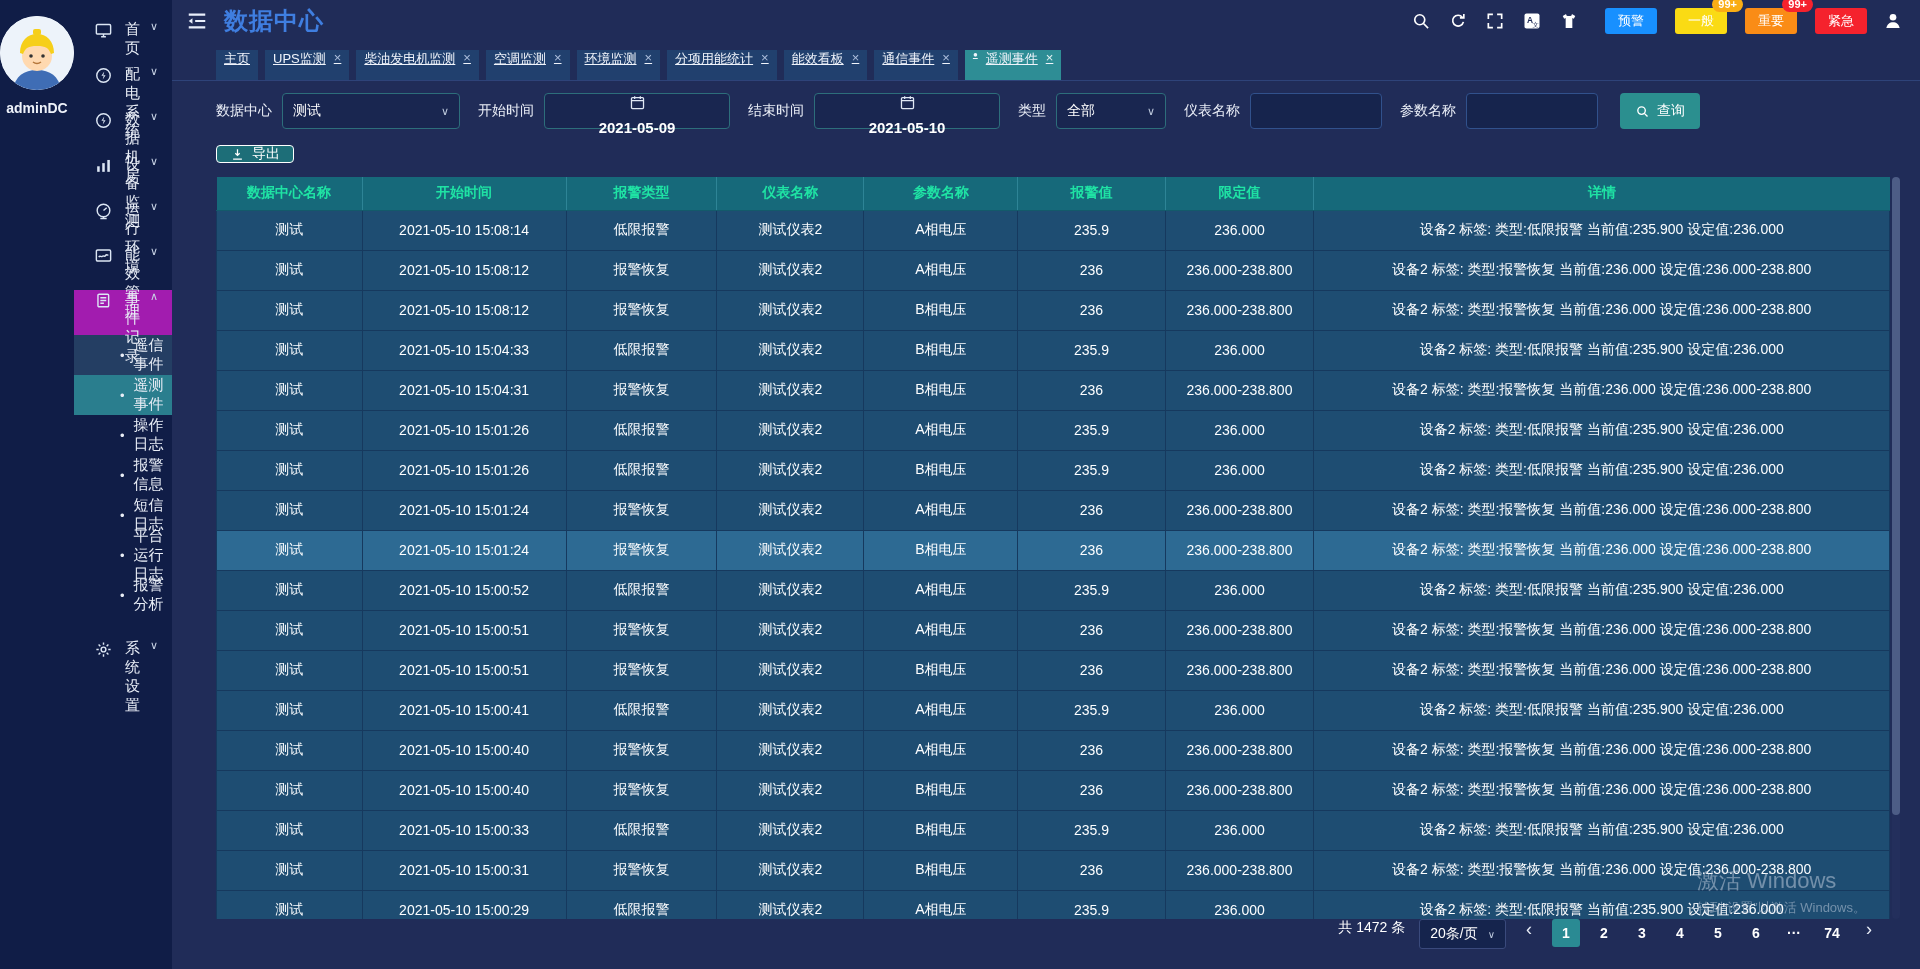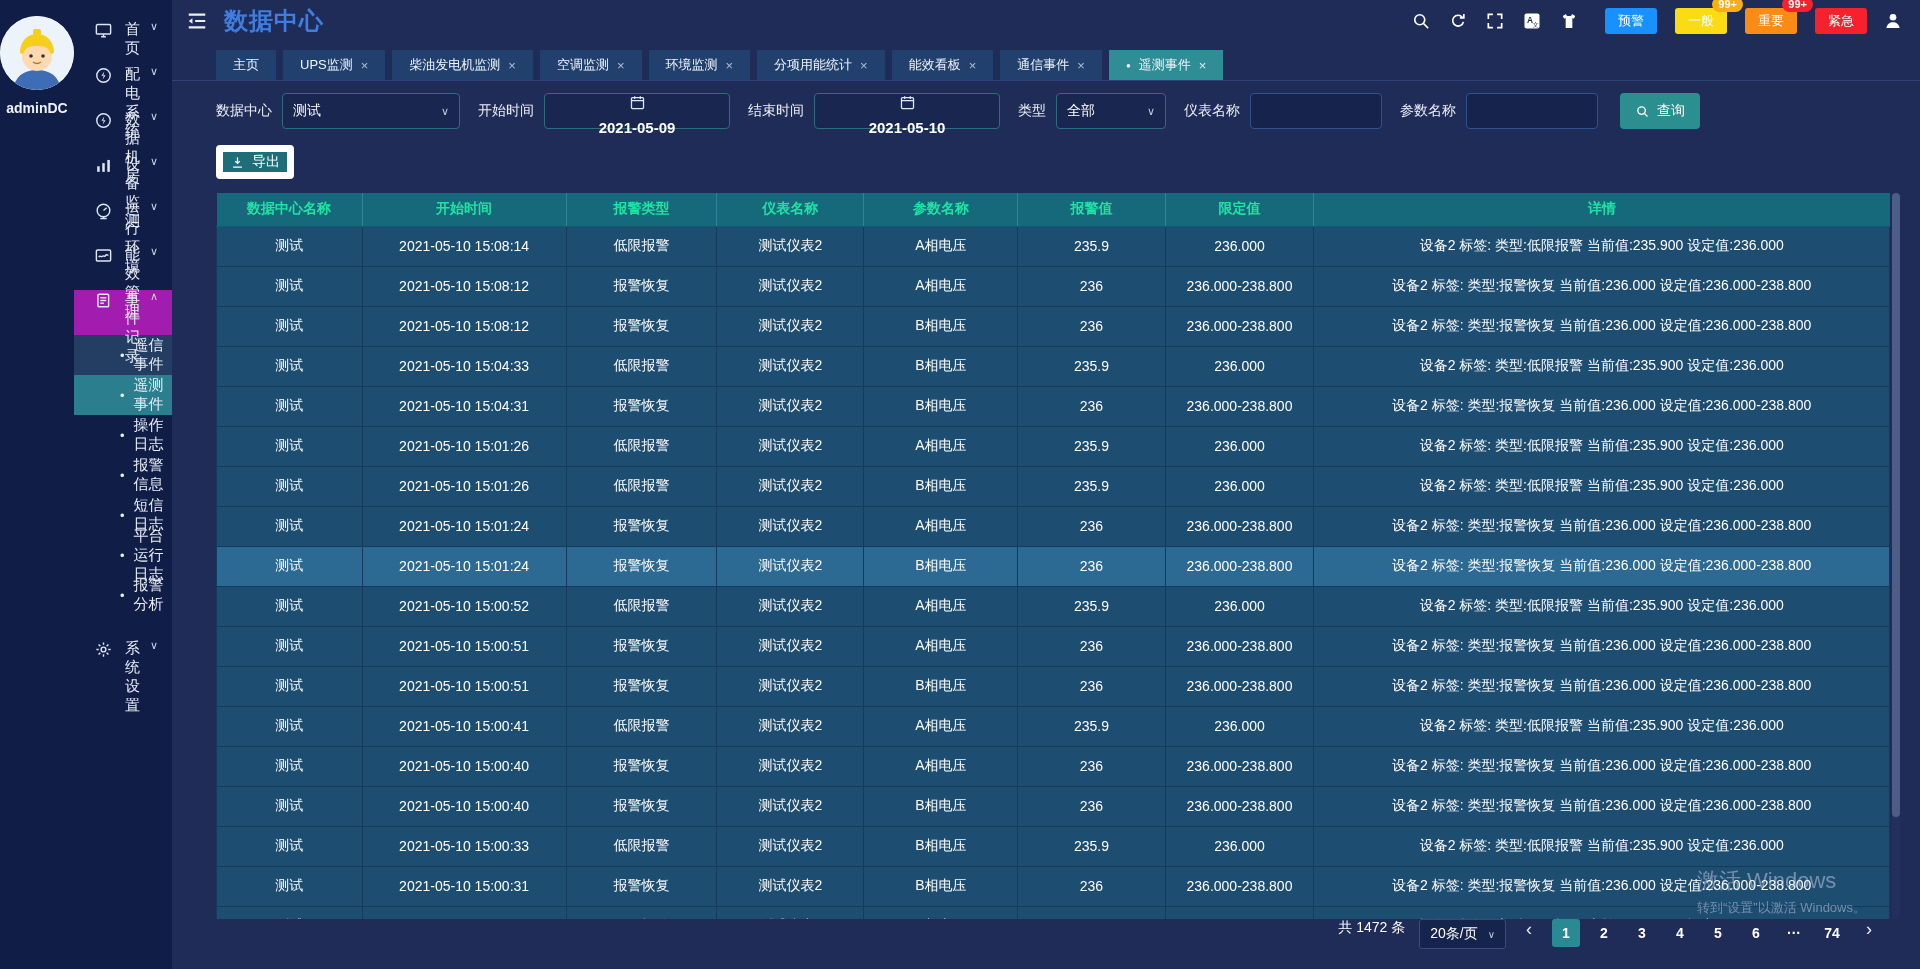--- a/index.html
+++ b/index.html
@@ -31,42 +31,42 @@
   .hamburger { width:22px; height:22px; cursor:pointer; display:flex; align-items:center; }
   .app-title { color:#3f7ee0; font-size:24px; font-weight:bold; margin-left:6px; letter-spacing:1px; }
   .topbar-right { margin-left:auto; display:flex; align-items:center; gap:15px; }
   .icon-btn { width:22px; height:22px; cursor:pointer; display:flex; align-items:center; justify-content:center; }
   .alarm-btn { position:relative; height:26px; padding:0 13px; border-radius:3px; font-size:13px; color:#fff;
     display:flex; align-items:center; cursor:pointer; margin-left:4px; }
   .alarm-btn .badge { position:absolute; top:-11px; right:-16px; border-radius:10px; padding:2px 6px;
     font-size:11px; font-weight:bold; color:#fff; line-height:1; }
   
   .tabbar { display:flex; gap:7px; padding:8px 0 0 44px; border-bottom:1px solid #2e4379; height:39px; }
-  .tab { background:#21406e; height:30px; padding:0 17px; display:flex; align-items:center; gap:8px;
-    font-size:13px; color:#f0f4fb; cursor:pointer; white-space:nowrap; }
+  .tab { background:#21406e; height:30px; padding:0 8px; display:flex; align-items:flex-start; gap:8px;
+    font-size:13px; color:#f0f4fb; cursor:pointer; white-space:nowrap;text-decoration:underline; }
   .tab .dot { font-size:8px; }
   .tab .close { font-size:13px; color:#aebfdd; cursor:pointer; }
   .tab.active { background:#2e8d95; }
   .tab.active .close { color:#e4f2f3; }
   
   .filterbar { display:flex; align-items:center; padding:12px 20px 10px 44px; gap:10px; font-size:14px; }
   .f-label { white-space:nowrap; color:#eaeef7; margin-left:8px; }
   .f-label:first-child { margin-left:0; }
   .ctrl { height:36px; border-radius:4px; display:flex; align-items:center; padding:0 10px; color:#fff; }
   .select { border:1px solid #2d6e7b; background:rgba(13,28,66,.35); cursor:pointer; }
   .select .caret { margin-left:auto; font-size:11px; color:#bfcbde; padding-left:10px; }
   .sel-dc { width:178px; }
   .sel-type { width:110px; }
   .date { border:1px solid #2d6e7b; background:rgba(13,28,66,.35); width:186px; gap:8px; font-weight:bold; font-size:15px; cursor:pointer;flex-direction:column; }
   .text-input { height:36px; width:132px; background:#16244d; border:1px solid #31518c; border-radius:4px; color:#fff; padding:0 8px; font-size:14px; }
   .query-btn { height:36px; padding:0 15px; margin-left:12px; background:#2b8f8f; border:none; border-radius:4px;
     color:#fff; font-size:14px; display:flex; align-items:center; gap:7px; cursor:pointer; }
   
   .export-row { padding:6px 0 14px 44px; }
-  .export-btn { height:34px; width:78px; background:#1d6e78; border:7px solid #ffffff; border-radius:4px;
+  .export-btn { height:18px; width:78px; background:#1d6e78; border:1px solid #ffffff; border-radius:4px;
     color:#fff; font-size:14px; display:flex; align-items:center; justify-content:center; gap:7px; cursor:pointer; }
   
   .table-wrap { flex:1; margin:0 20px 0 44px; overflow:hidden; position:relative; }
   table { width:calc(100% - 10px); border-collapse:collapse; table-layout:fixed; font-size:14px; }
   thead th { background:#16697a; color:#1fe3a4; height:33px; font-weight:bold; font-size:14px;
     border-right:1px solid #2e8496; border-bottom:1px solid #135a6a; }
   thead th:last-child { border-right:none; }
   tbody td { background:#1e4d72; height:40px; text-align:center; color:#fdfeff;
     border:1px solid #16395e; overflow:hidden; white-space:nowrap; text-overflow:ellipsis; padding:0 4px; }
   tbody tr.highlight td { background:#2d6a93; }

